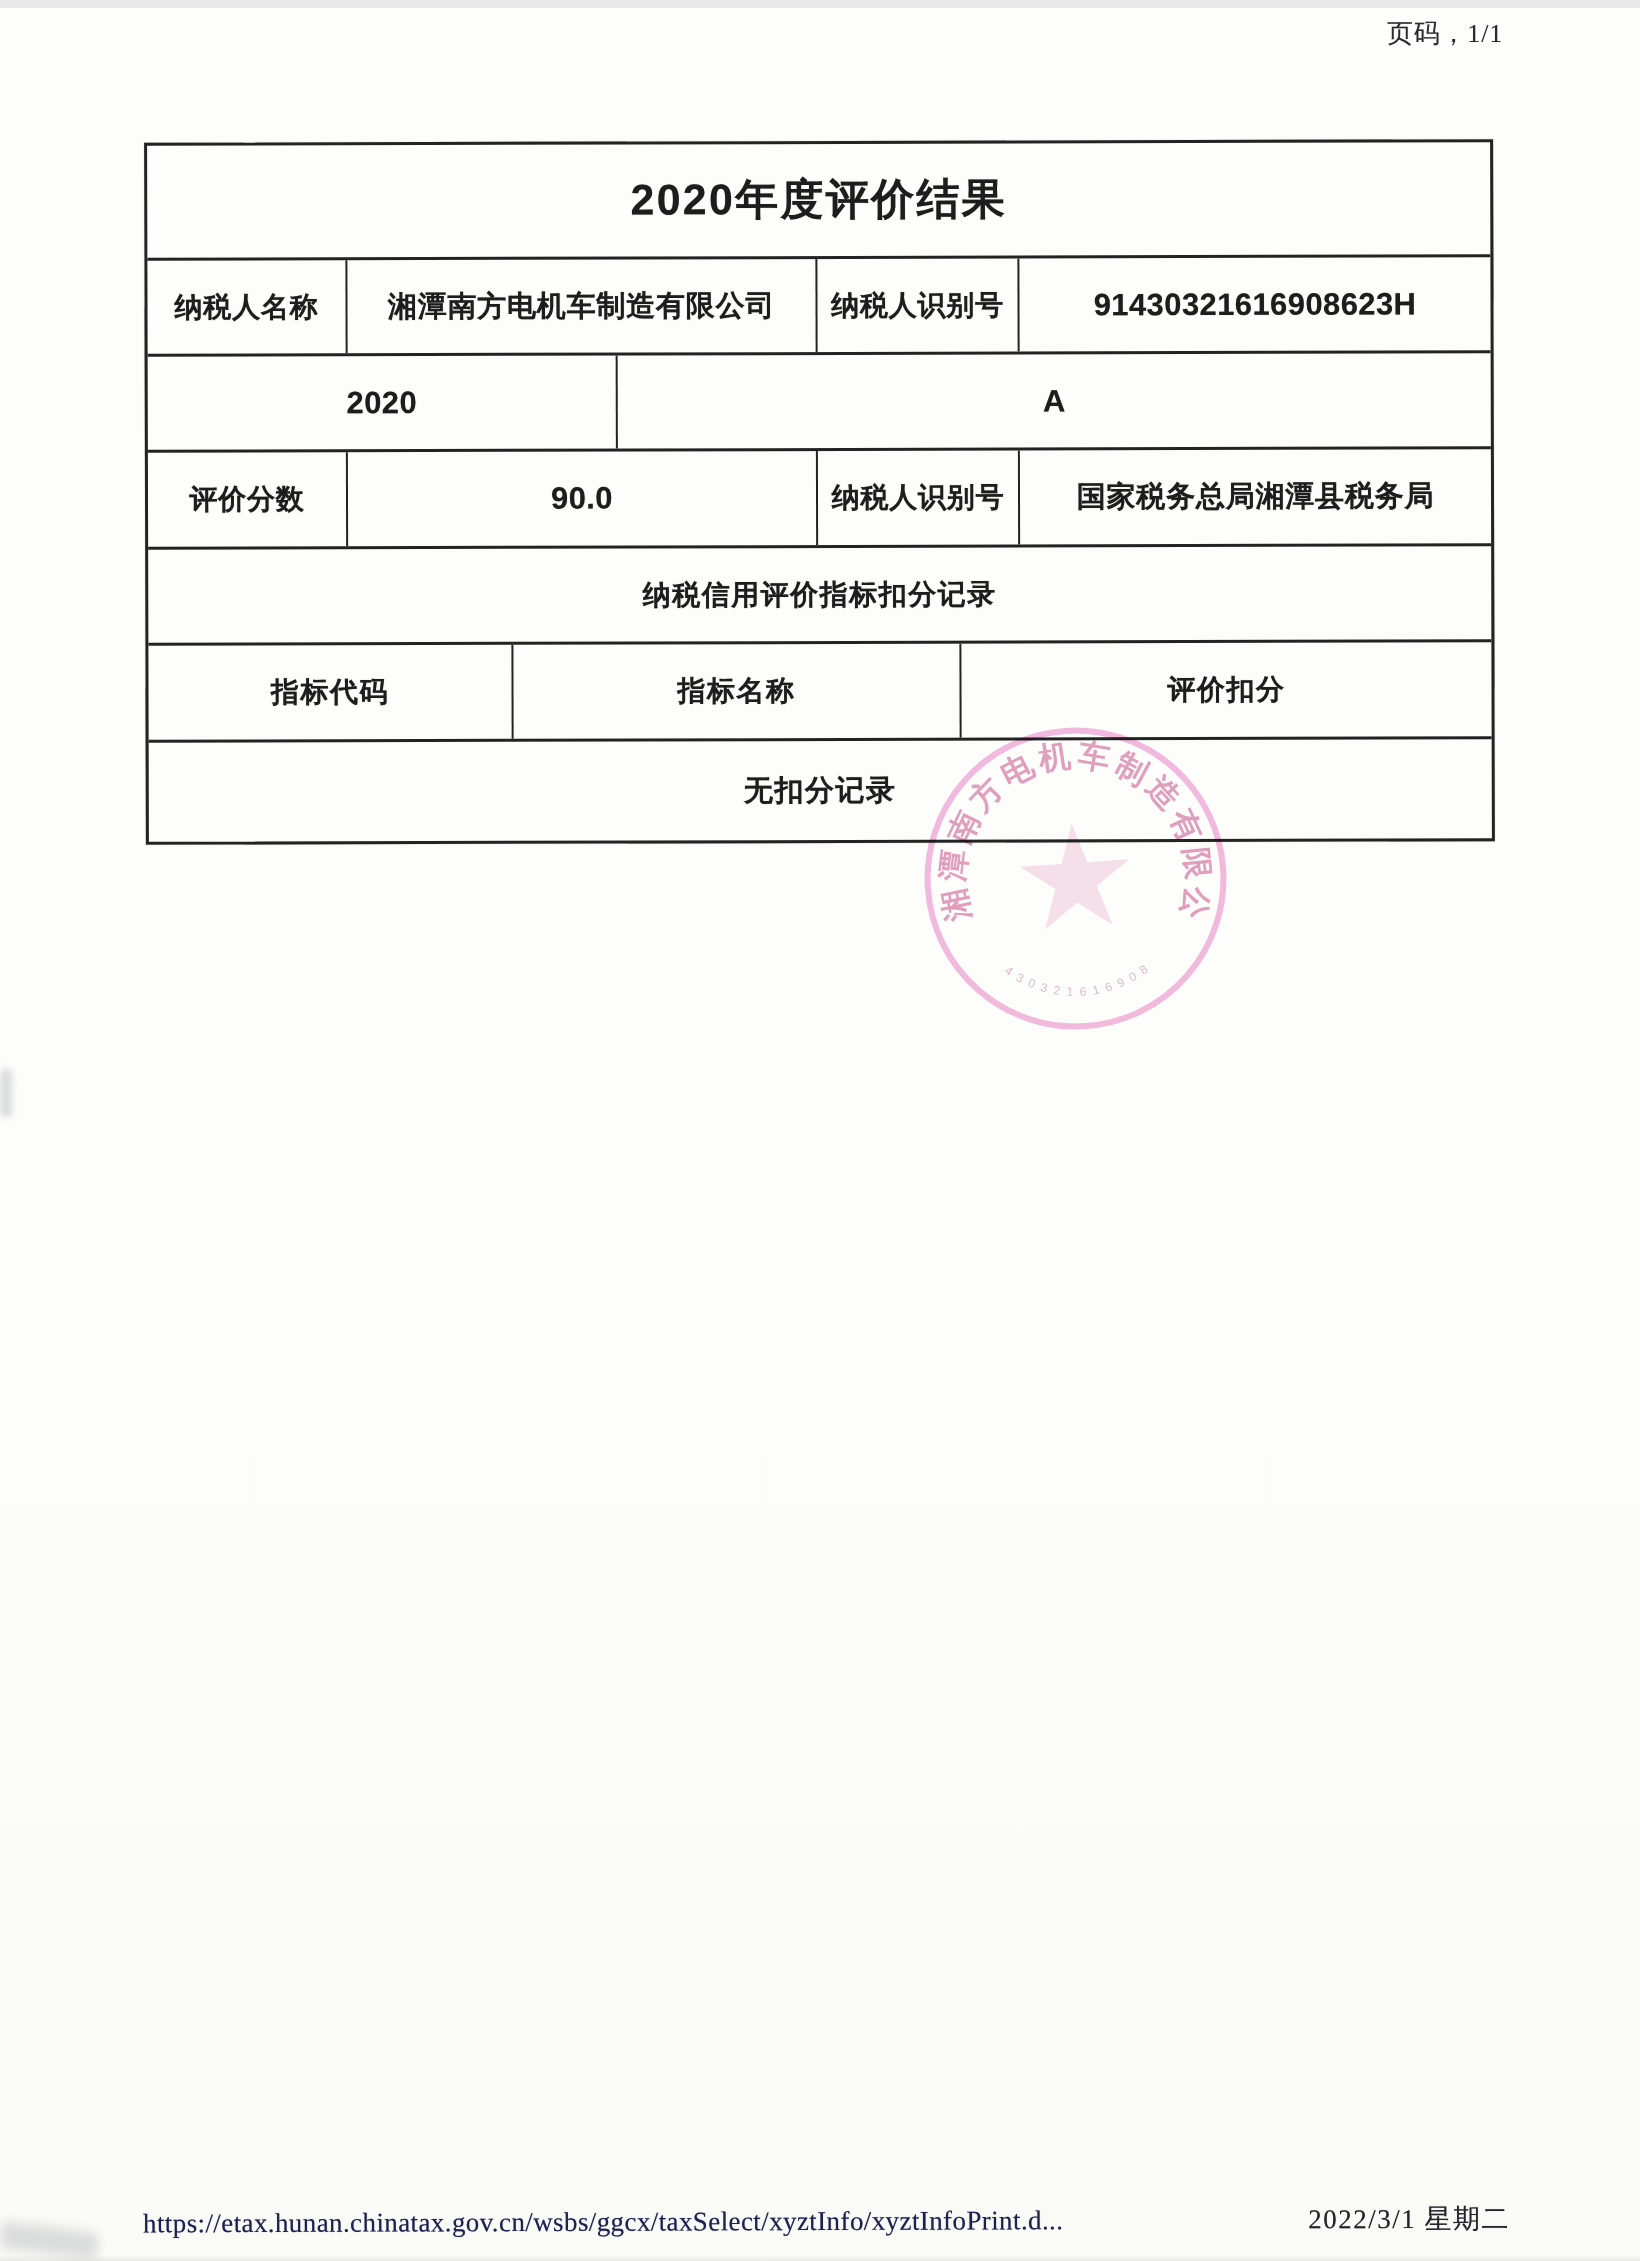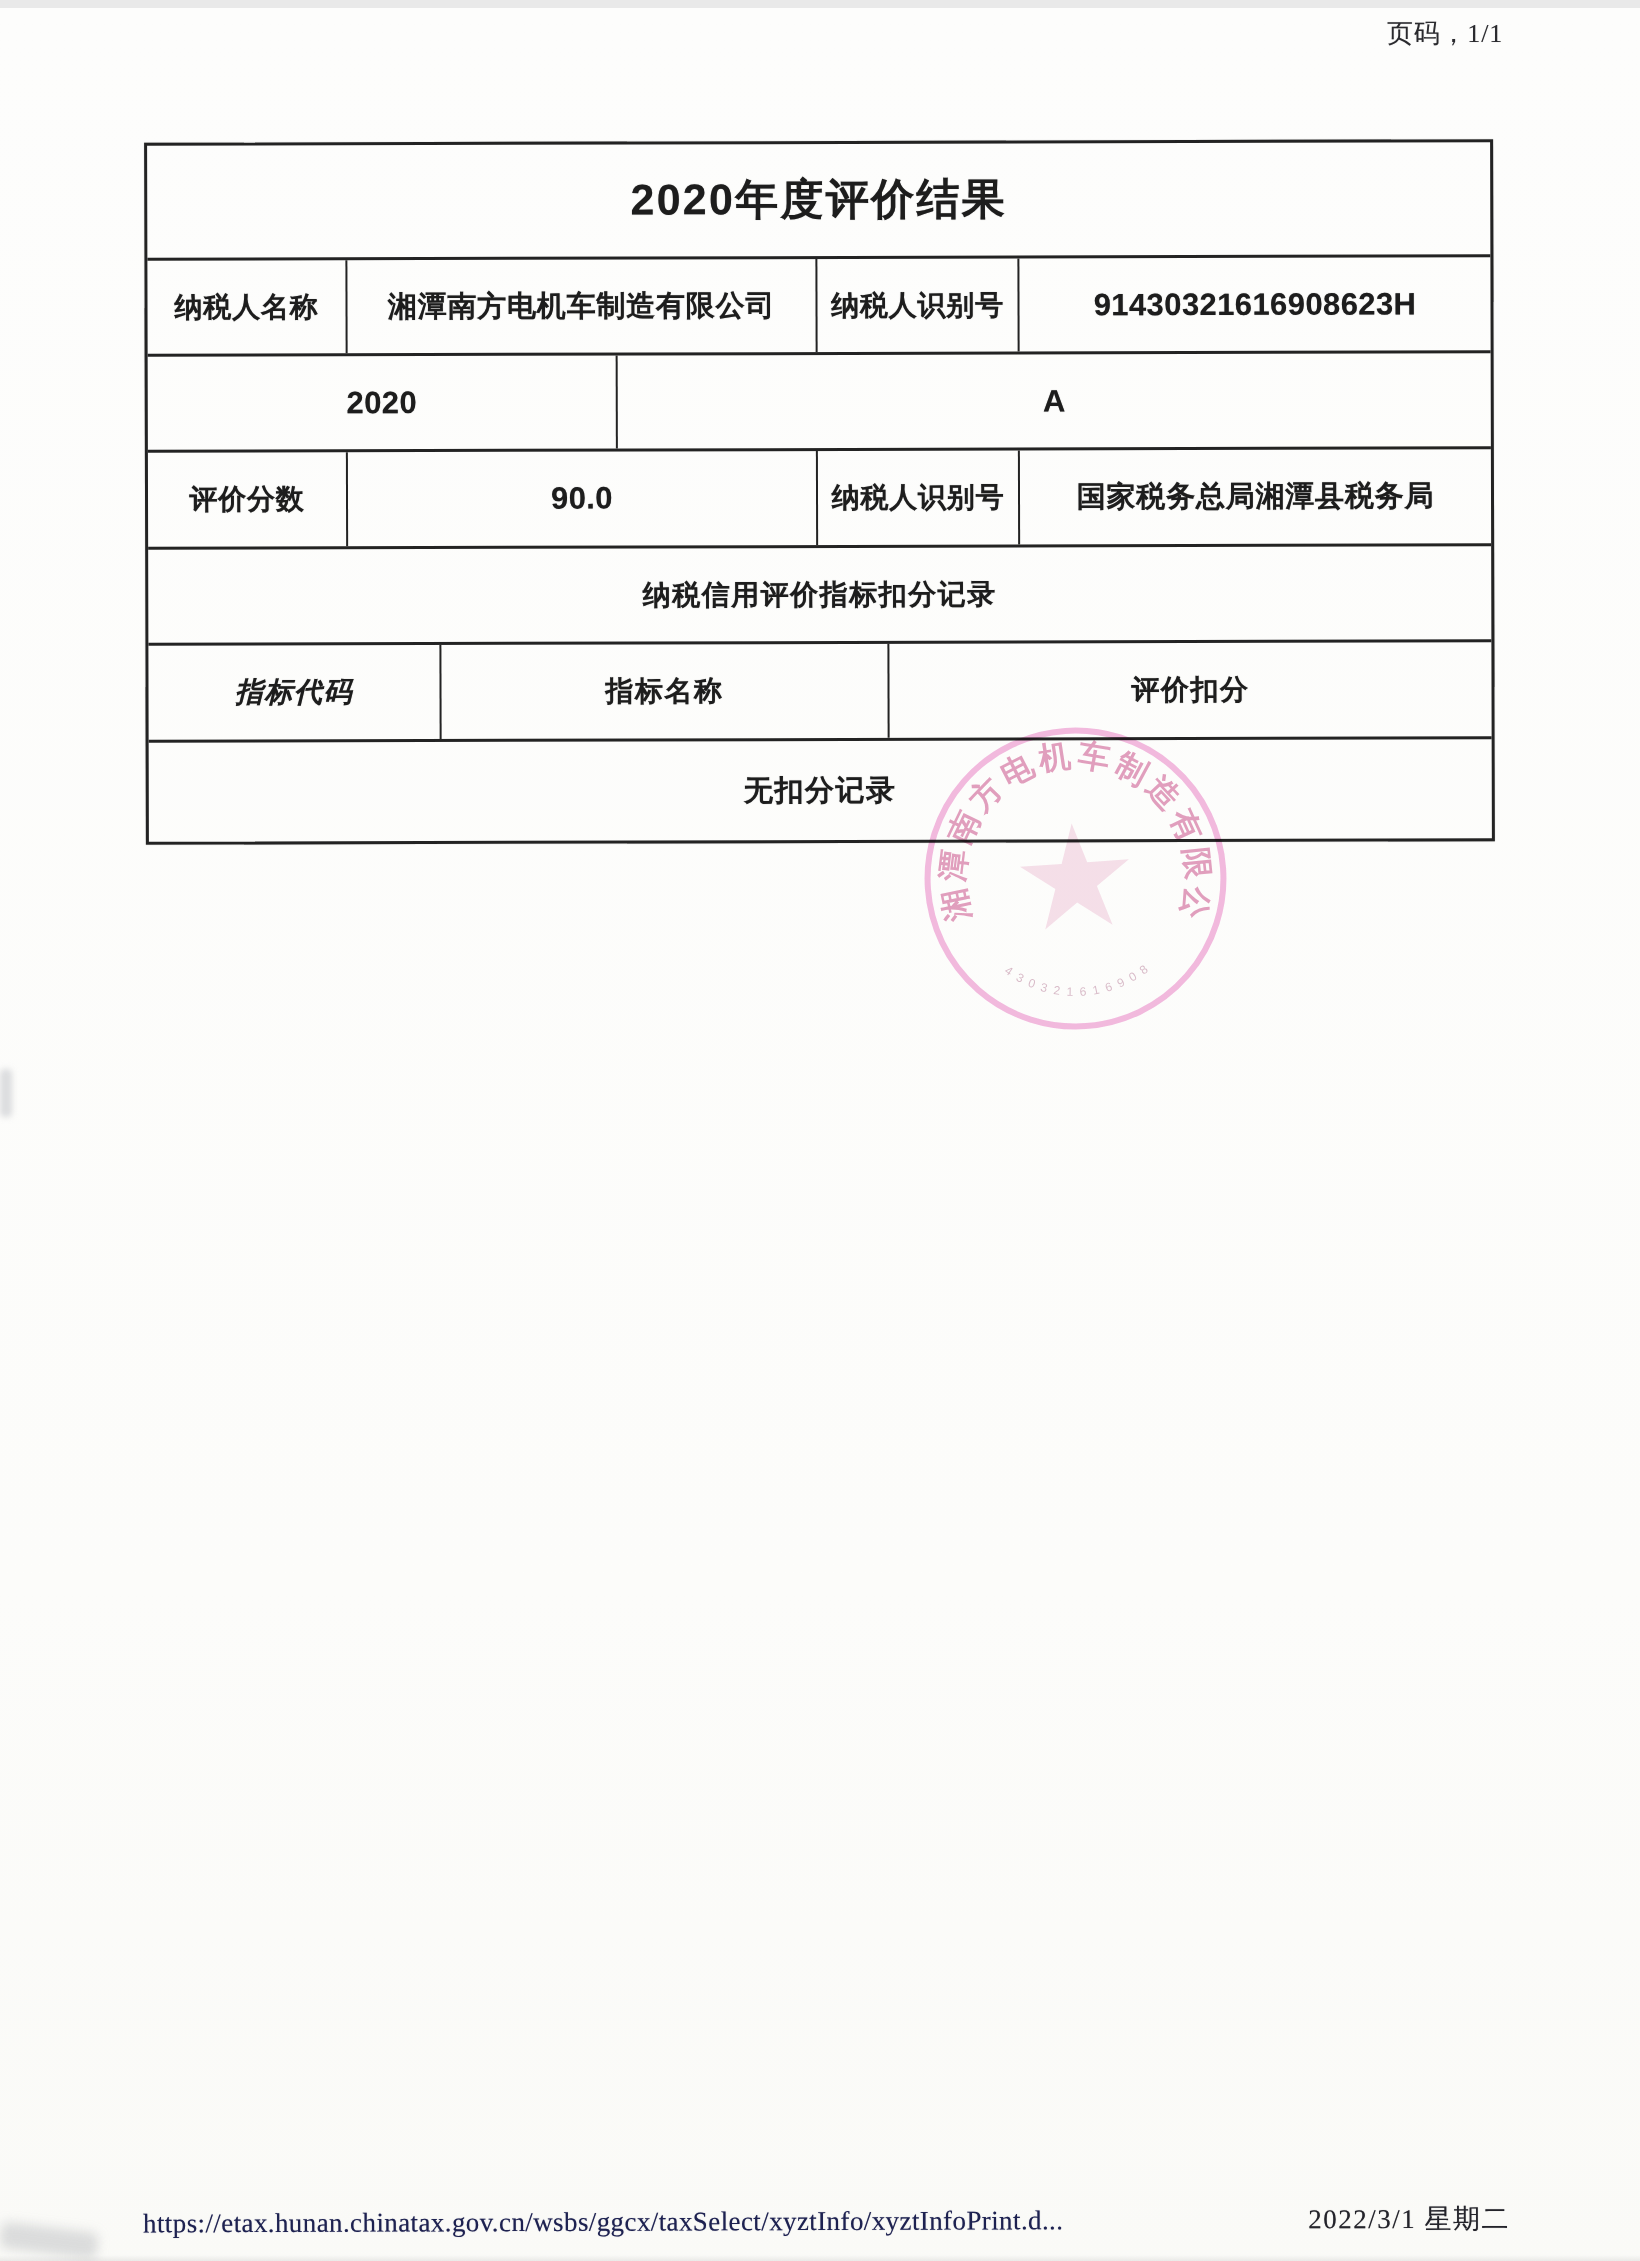--- a/index.html
+++ b/index.html
@@ -58,21 +58,21 @@
   .c3 { width: 202px; }
   .c4 { flex: 1; }
   .lbl { font-size: 28px; font-weight: 700; letter-spacing: 0.8px; font-family: Liberation Mono, monospace; }
   .val { font-size: 29px; font-weight: 700; letter-spacing: 0.8px; }
   .val.num { font-size: 31px; letter-spacing: 0.4px; }
 
   .row-section { height: 96px; }
   .row-section .cell { width: 100%; font-size: 28px; font-weight: 700; letter-spacing: 1.5px; }
 
   .row-cols { height: 97px; }
-  .k1 { width: 293px; font-style: italic; }
+  .k1 { width: 365px; }
   .k2 { width: 448px; }
   .k3 { flex: 1; }
   .row-cols .cell { font-size: 28px; font-weight: 700; letter-spacing: 1.5px; }
 
   .row-empty { height: 99px; }
   .row-empty .cell { width: 100%; font-size: 29px; font-weight: 700; letter-spacing: 1.5px; }
 
   
   .stamp {
     position: absolute;

